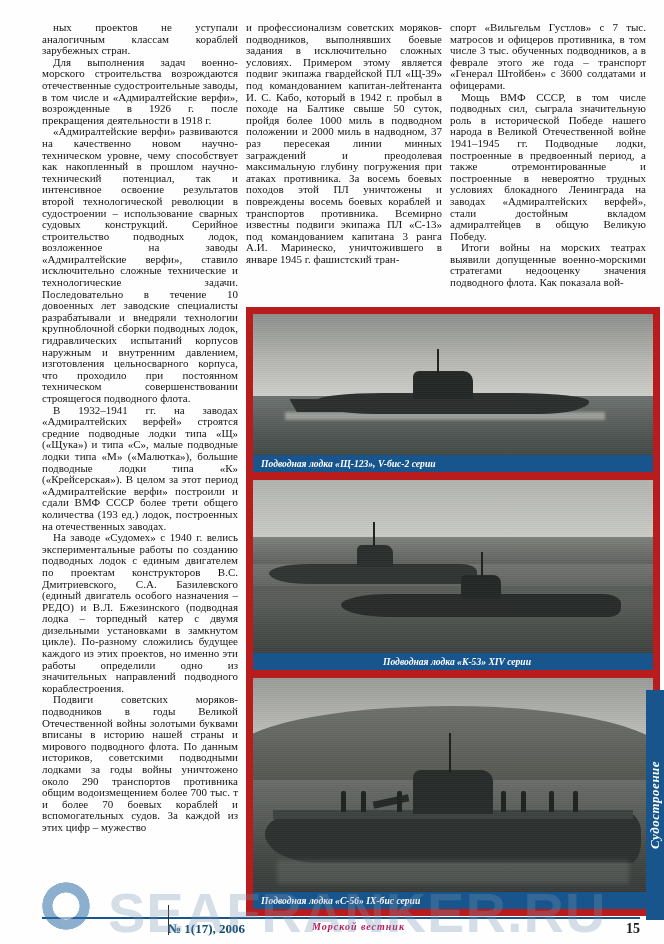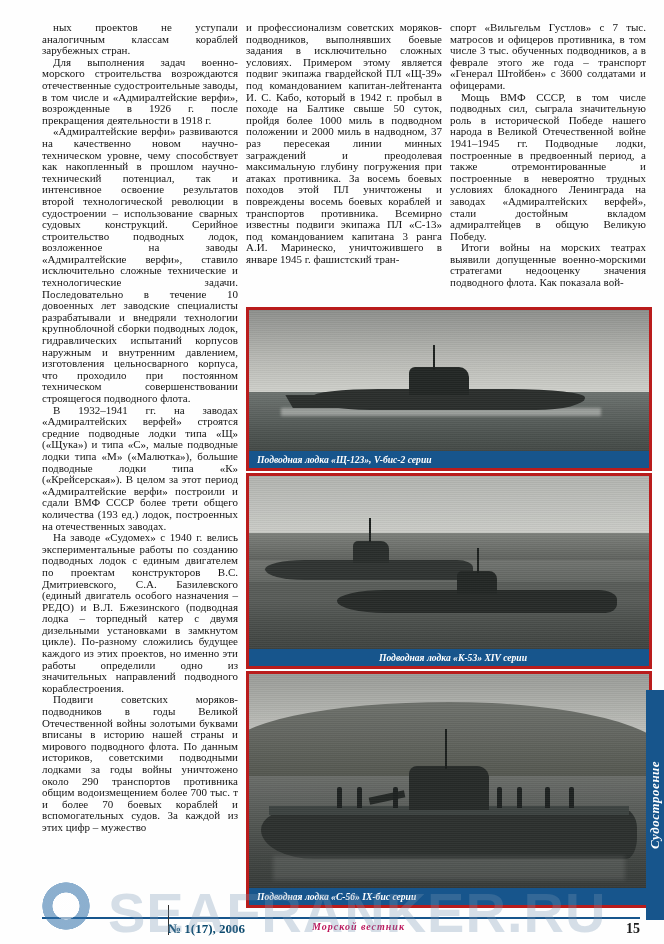--- a/index.html
+++ b/index.html
@@ -71,21 +71,21 @@
 
   #col1 { left: 42px;  width: 196px; }
   #col2 { left: 246px; width: 196px; }
   #col3 { left: 450px; width: 196px; }
 
   
   .photo {
     position: absolute;
     left: 246px;
     width: 400px;
-    border: 3px solid #b91c1c;
+    border: 7px solid #b91c1c;
     overflow: hidden;
     z-index: 10;
   }
   #photo1 { top: 307px;  height: 158px; }
   #photo2 { top: 473px;  height: 190px; text-align: center; }
   #photo3 { top: 671px;  height: 231px; }
 
   .photo .img {
     position: absolute;
     left: 0; top: 0; right: 0; bottom: 0;

